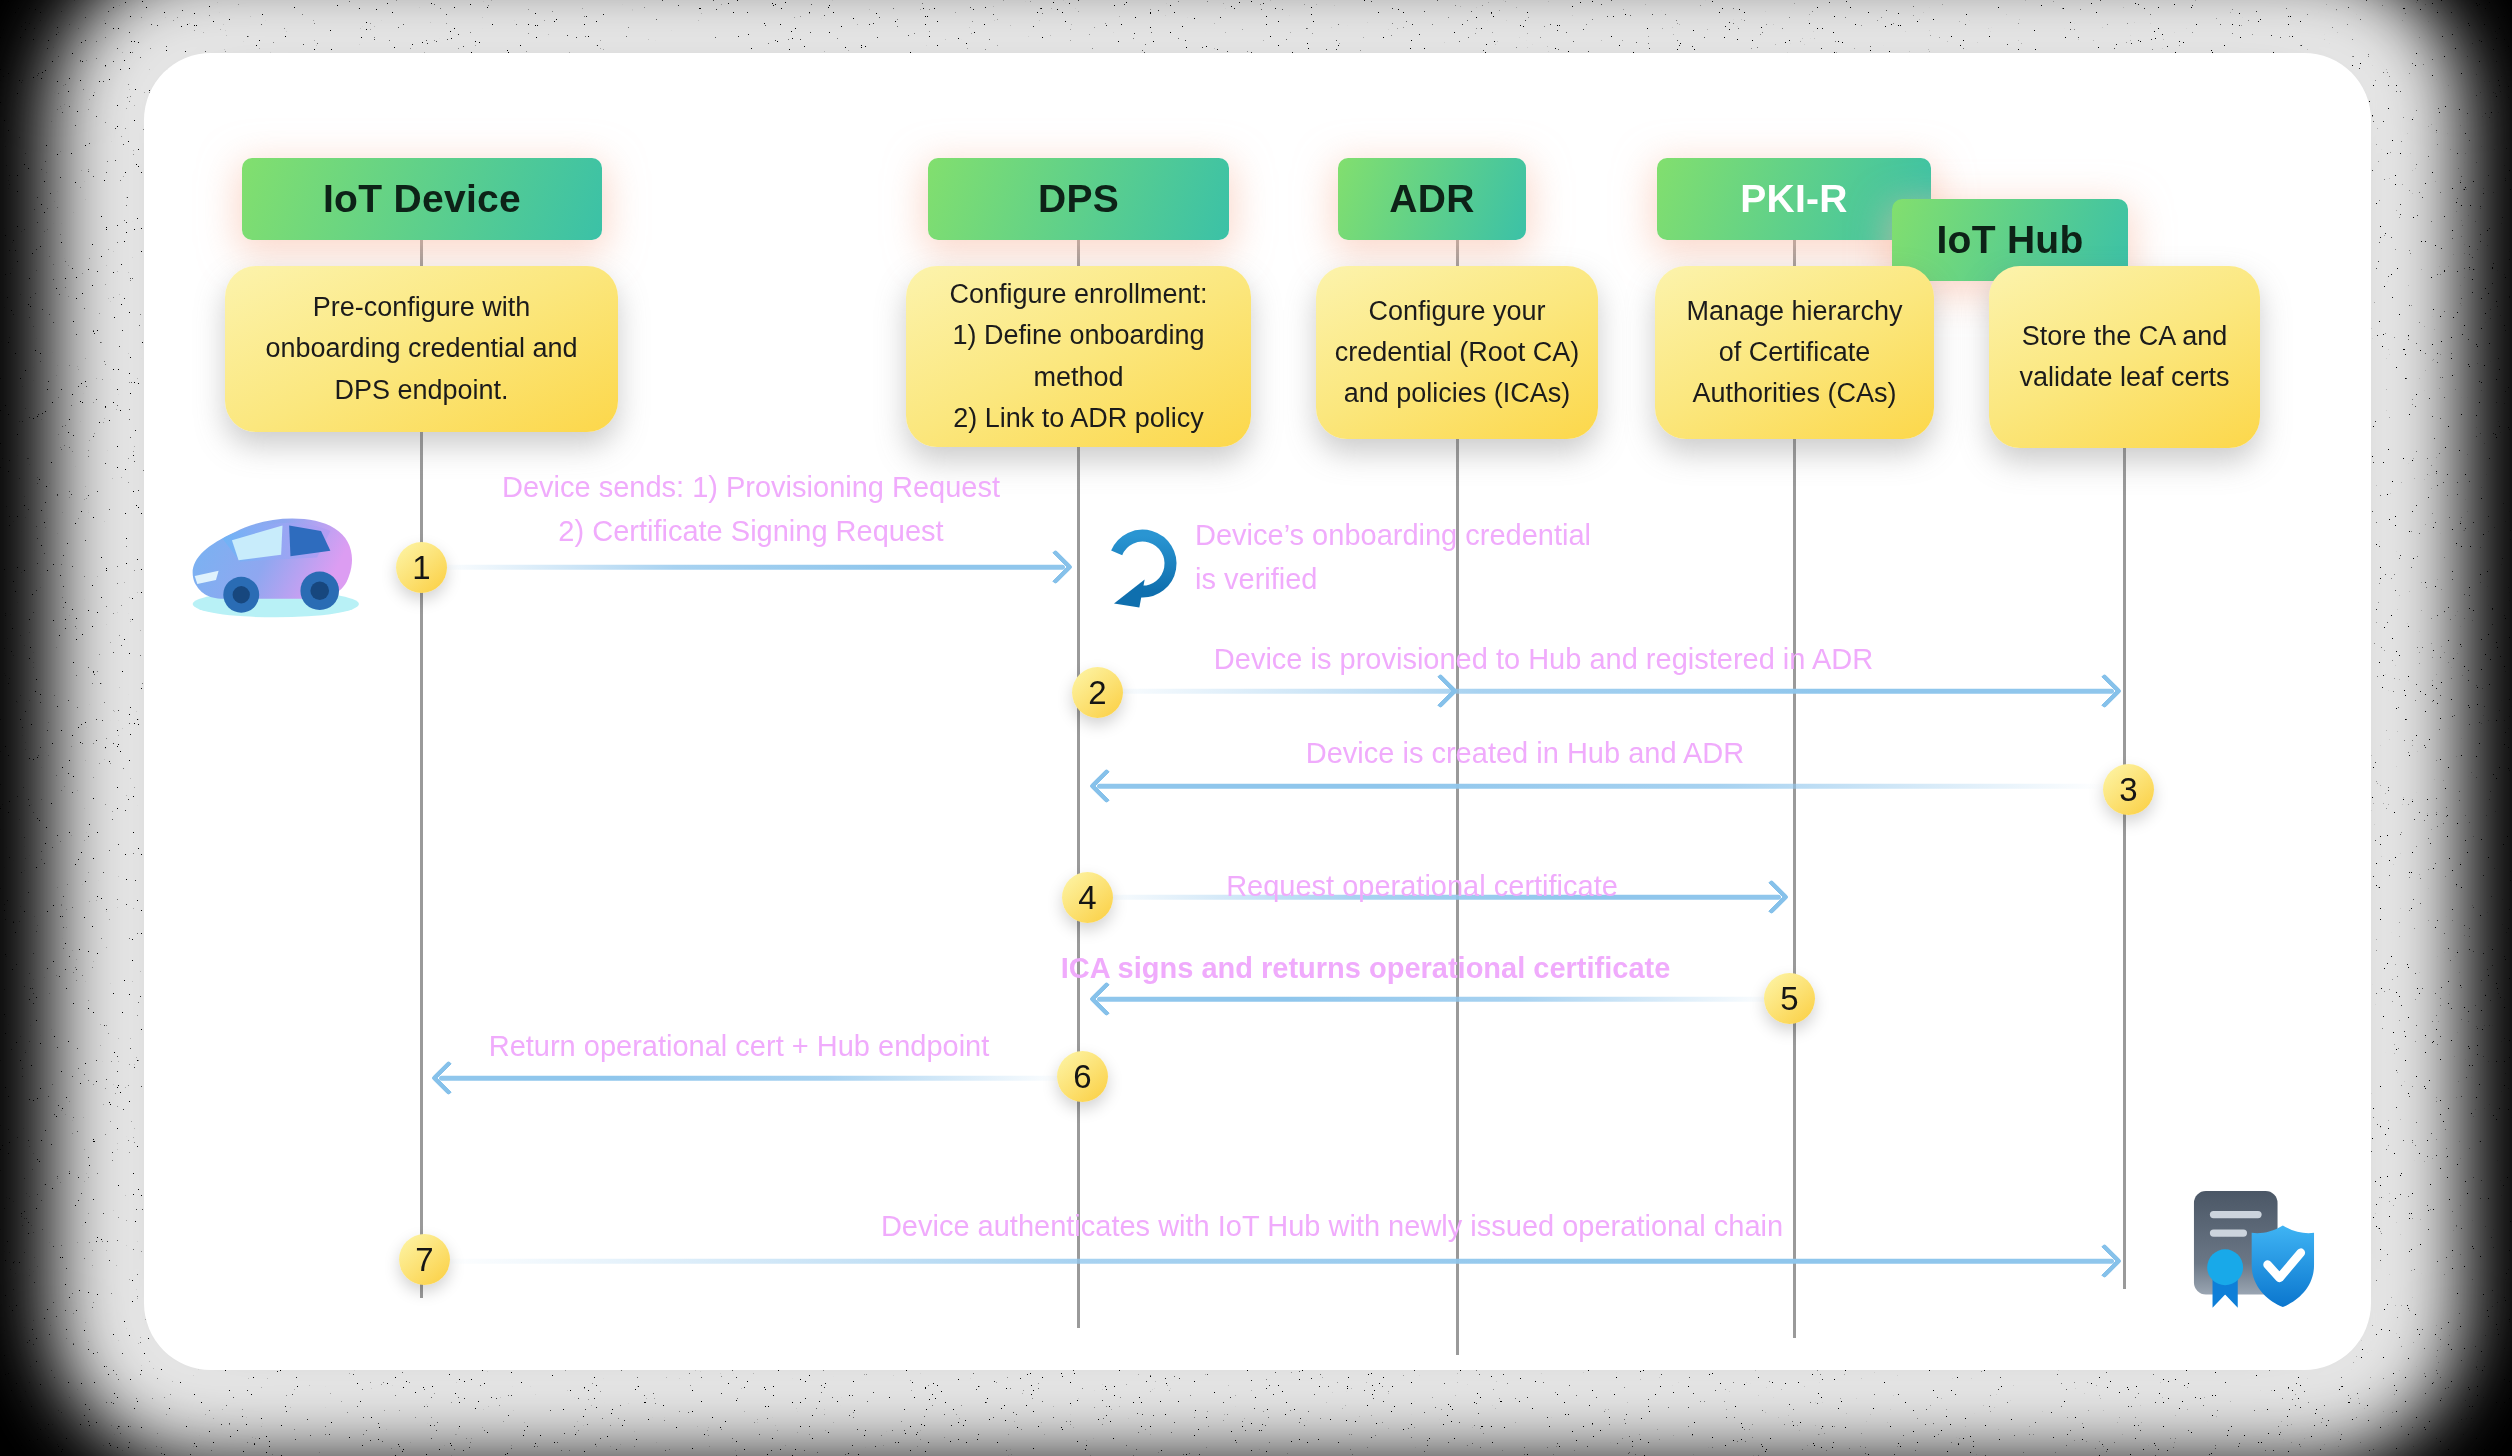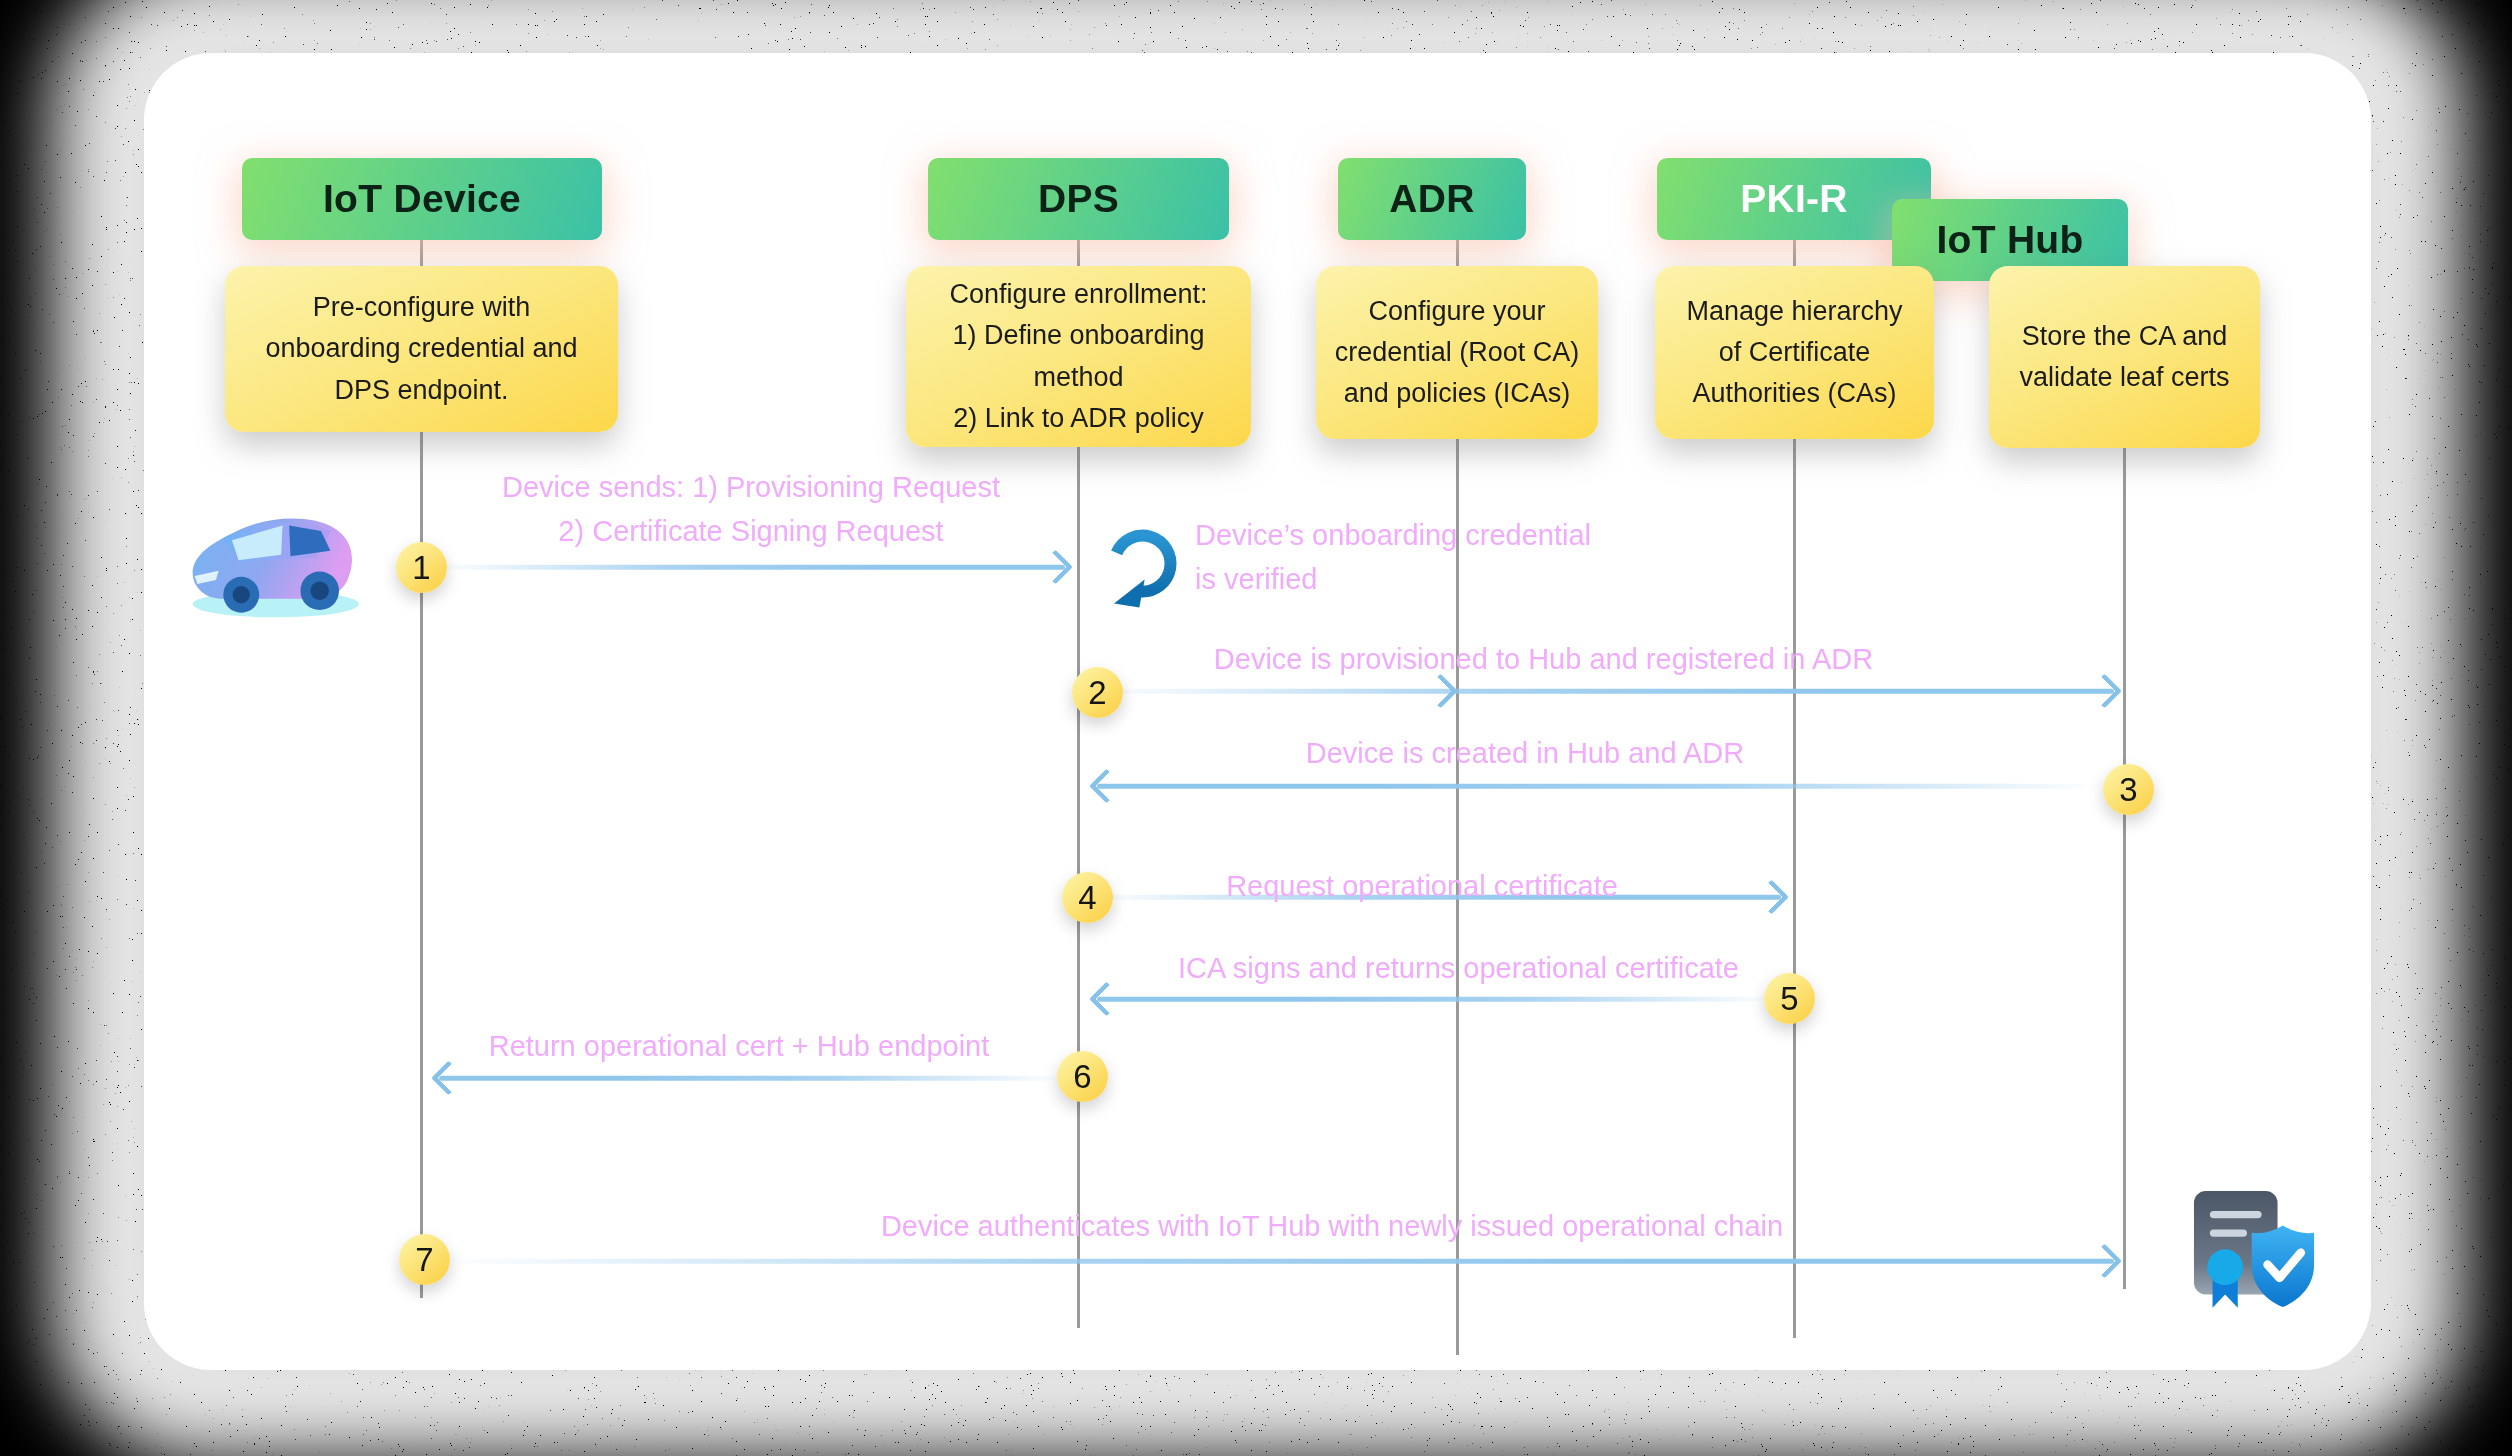--- a/index.html
+++ b/index.html
@@ -18,21 +18,21 @@
   .actor-header{position:absolute;top:158px;height:82px;border-radius:10px;display:flex;align-items:center;justify-content:center;
     font-size:39px;font-weight:700;letter-spacing:0.3px;color:#0d2217;z-index:4;
     background:linear-gradient(110deg,#82df6e 0%,#3bc1a7 100%);
     box-shadow:0 9.3px 37px 5.3px rgba(248,186,162,.55);}
   .ah-1{left:242px;width:360px;}
   .ah-2{left:928px;width:301px;}
   .ah-3{left:1338px;width:188px;}
   .ah-4{left:1657px;width:274px;color:#ffffff;}
   .ah-5{left:1892px;width:236px;margin-top:41px;}
 
-  .note{position:absolute;top:266px;border-radius:19px;display:flex;align-items:center;justify-content:center;text-align:center;
+  .note{position:absolute;top:266px;border-radius:31px;display:flex;align-items:center;justify-content:center;text-align:center;
     font-size:27px;line-height:1.52;color:#1b1b1b;white-space:pre-line;box-sizing:border-box;padding:6.7px 18.6px;z-index:4;
     background:linear-gradient(155deg,#fcf3ac 0%,#fbe77e 50%,#fcd74a 100%);
     box-shadow:0 13.3px 30px rgba(110,110,110,.35);}
   .nt-1{left:225px;width:393px;height:166px;}
   .nt-2{left:906px;width:345px;height:181px;}
   .nt-3{left:1316px;width:282px;height:173px;padding:6.7px 16px;}
   .nt-4{left:1655px;width:279px;height:173px;}
   .nt-5{left:1989px;width:271px;height:182px;}
 
   .msg-arrow{position:absolute;height:40px;z-index:5;}
@@ -52,21 +52,21 @@
   .s6{left:439px;width:626px;top:1058px;}
   .s7{left:433px;width:1681px;top:1241px;}
 
   .msg-label{position:absolute;font-size:29px;font-weight:500;color:#f0abfc;line-height:1.5;white-space:pre-line;z-index:6;}
   .center{text-align:center;}
   .lb-1{left:418px;top:466px;width:666px;}
   .lb-v{left:1195px;top:514px;width:506px;text-align:left;}
   .lb-2{left:1044px;top:638px;width:999px;}
   .lb-3{left:1092px;top:732px;width:866px;}
   .lb-4{left:1089px;top:844px;width:666px;margin-top:21px;}
-  .lb-5{left:1059px;top:947px;width:799px;}
+  .lb-5{left:966px;top:947px;width:799px;font-weight:bold;}
   .lb-6{left:406px;top:1025px;width:666px;}
   .lb-7{left:766px;top:1205px;width:1132px;}
 
   .badge{position:absolute;width:51px;height:51px;border-radius:50%;display:flex;align-items:center;justify-content:center;
     font-size:33px;font-weight:400;color:#151515;z-index:7;
     background:linear-gradient(140deg,#fdf2a0 10%,#fbd24b 90%);
     box-shadow:0 6.7px 16px rgba(0,0,0,.18);}
   .bg-1{left:396px;top:542px;}
   .bg-2{left:1072px;top:667px;}
   .bg-3{left:2103px;top:764px;}

